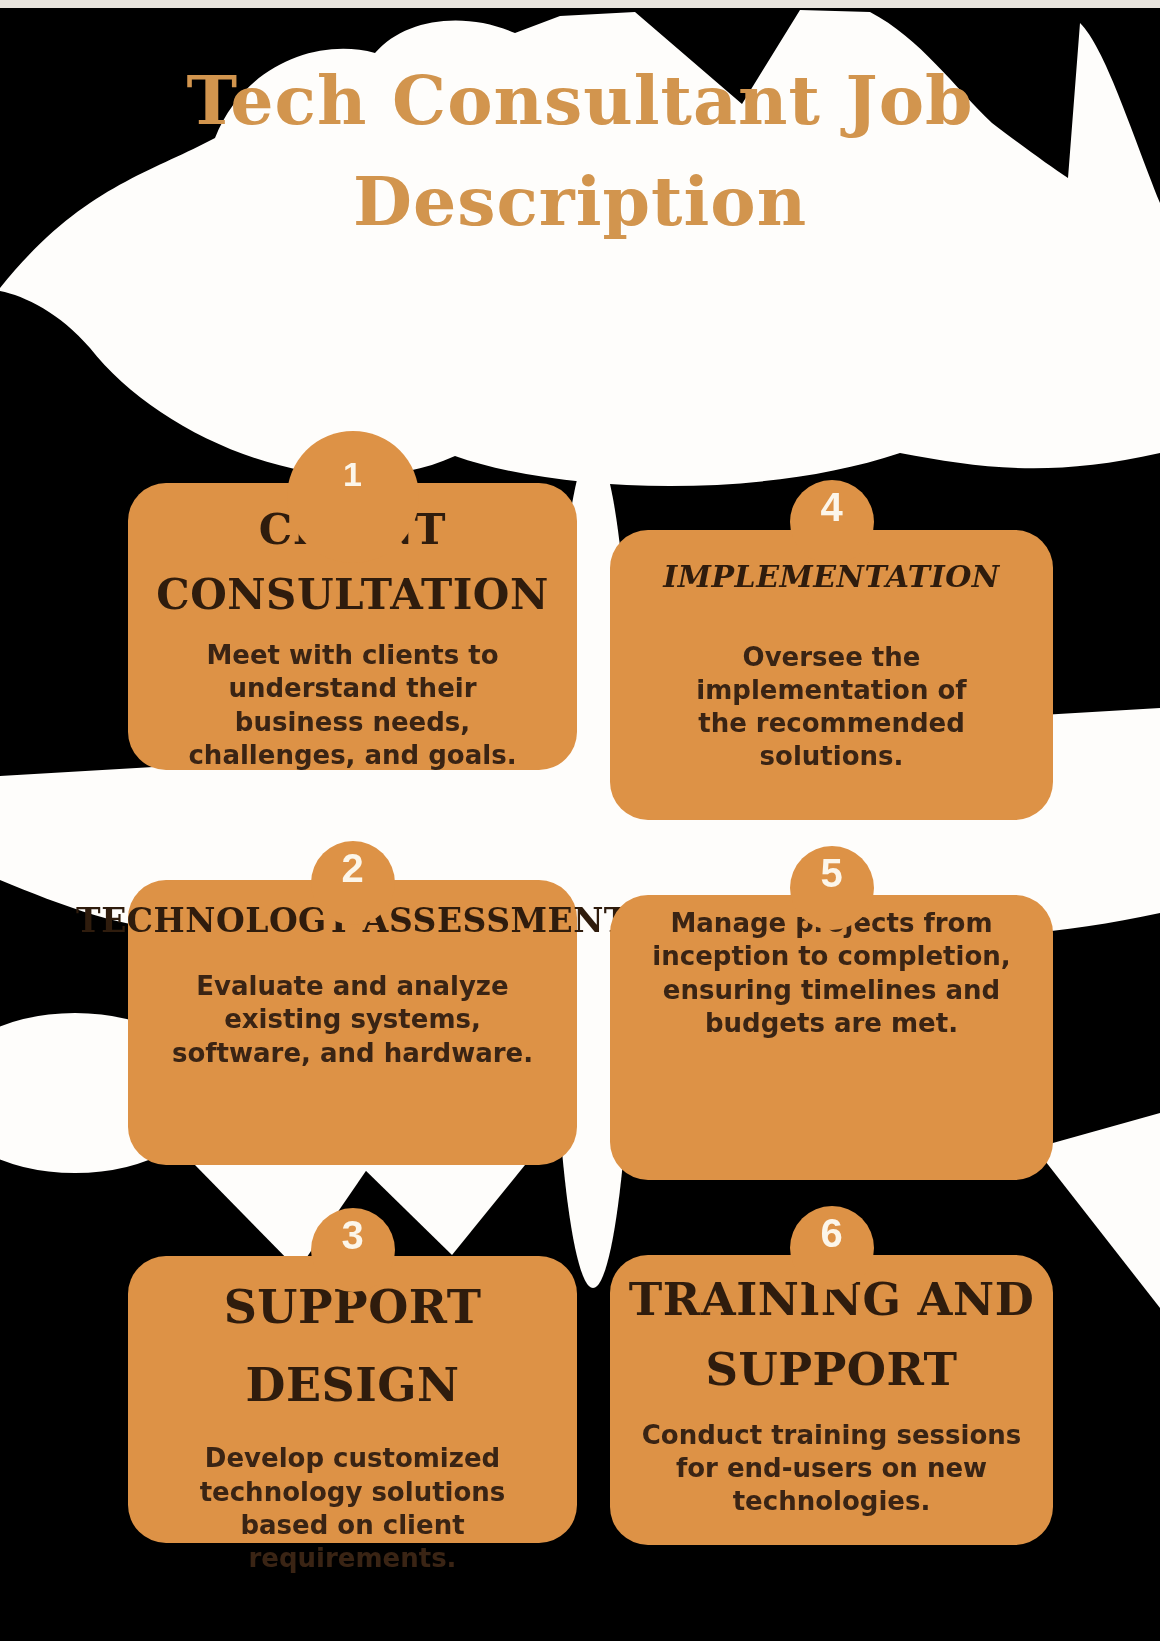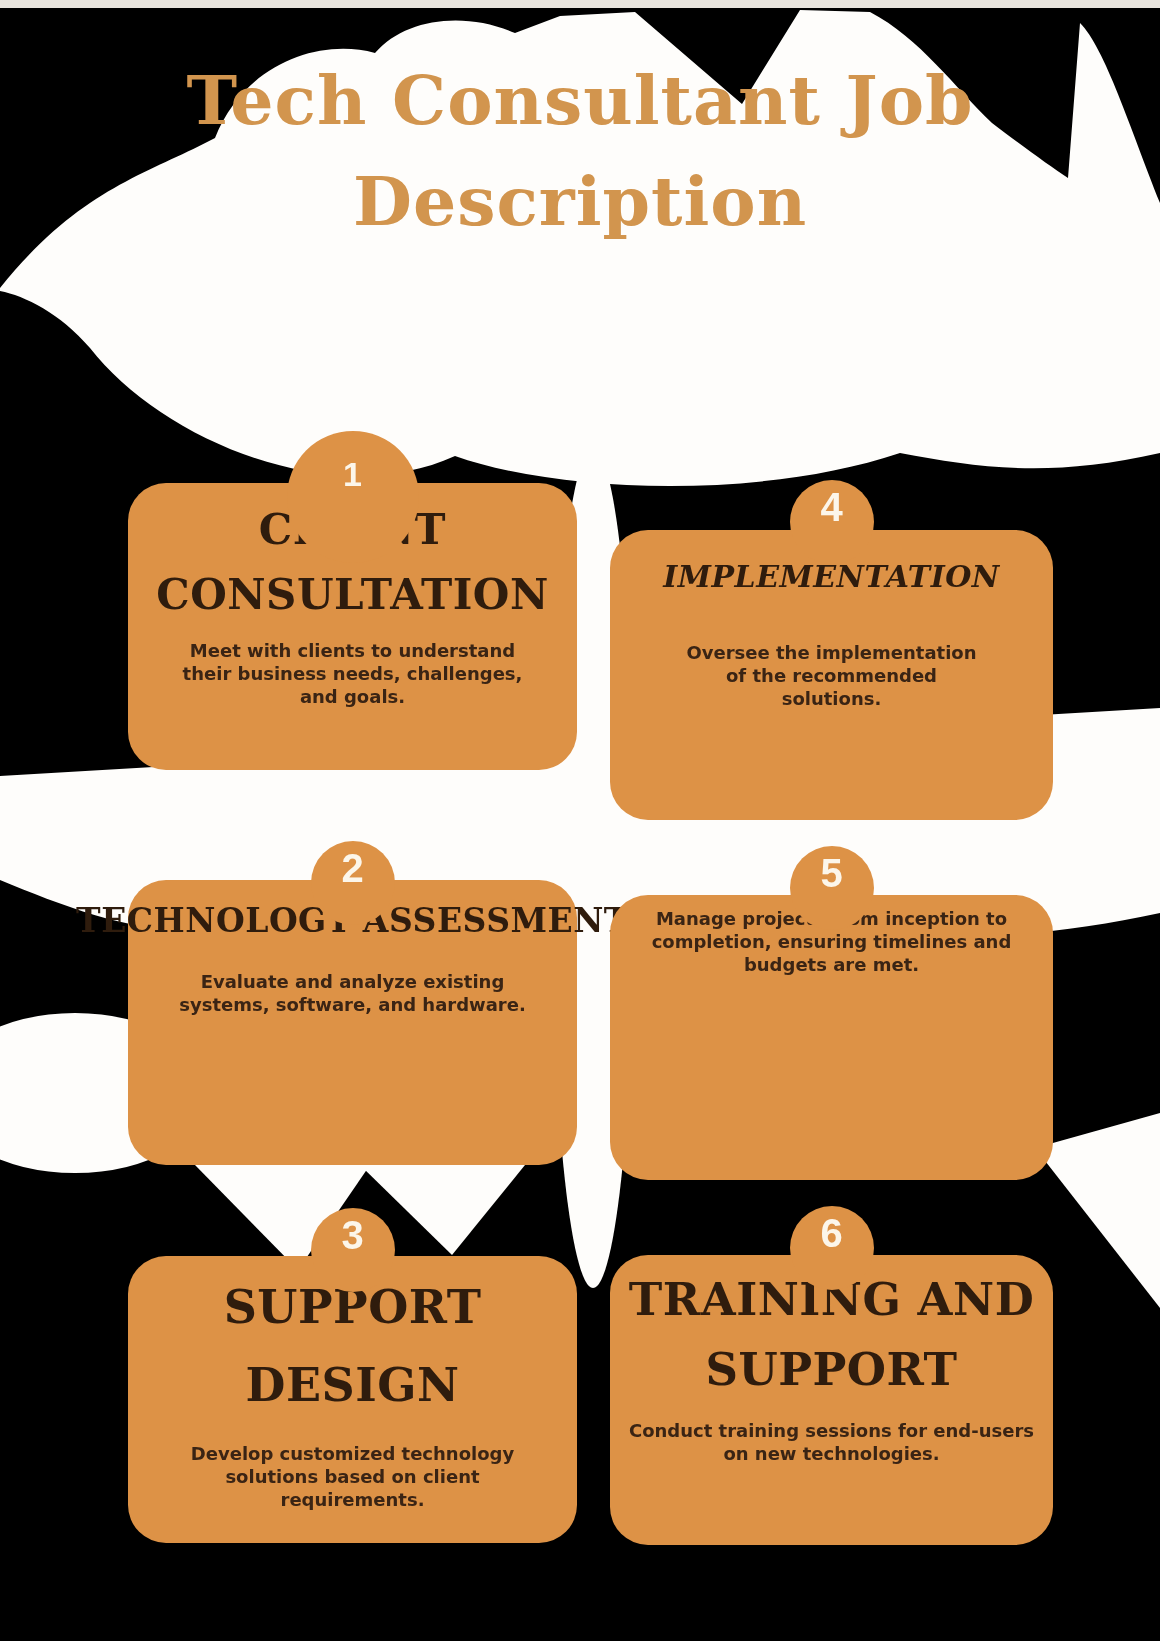--- a/index.html
+++ b/index.html
@@ -74,21 +74,21 @@
   }
   .c1 .ctitle{font-size:42px;margin-bottom:12px;}
   .c2 .ctitle{font-size:33px;white-space:nowrap;margin-bottom:24px;}
   .c3 .ctitle{font-size:46px;line-height:1.7;margin-bottom:18px;}
   .c4 .ctitle{font-size:30px;margin-bottom:40px;font-style:italic;}
   .c5 .ctitle{font-size:40px;margin-bottom:22px;}
   .c6 .ctitle{font-size:45px;margin-bottom:14px;}
 
   .cbody{
     margin:0;
-    font-size:18px;
+    font-size:26px;
     font-weight:600;
     line-height:1.28;
     color:#3a2414;
   }
   .c1 .cbody{max-width:352px;}
   .c2 .cbody{max-width:378px;}
   .c3 .cbody{max-width:400px;}
   .c4 .cbody{max-width:300px;}
   .c5 .cbody{max-width:420px;}
   .c6 .cbody{max-width:410px;}

